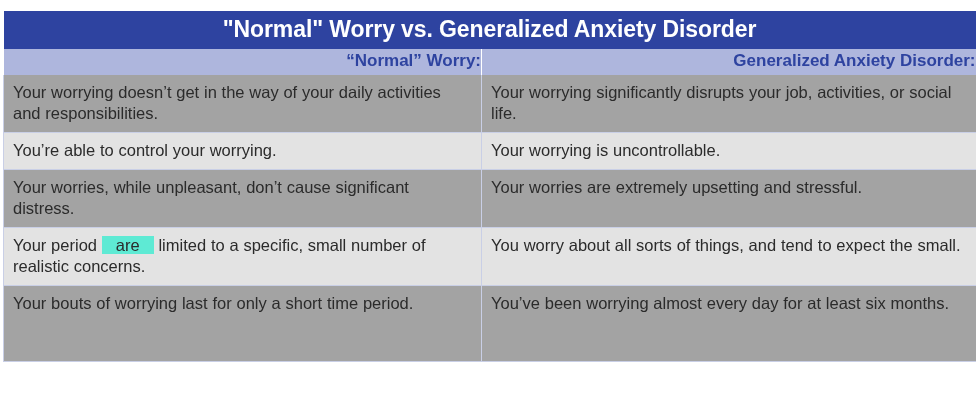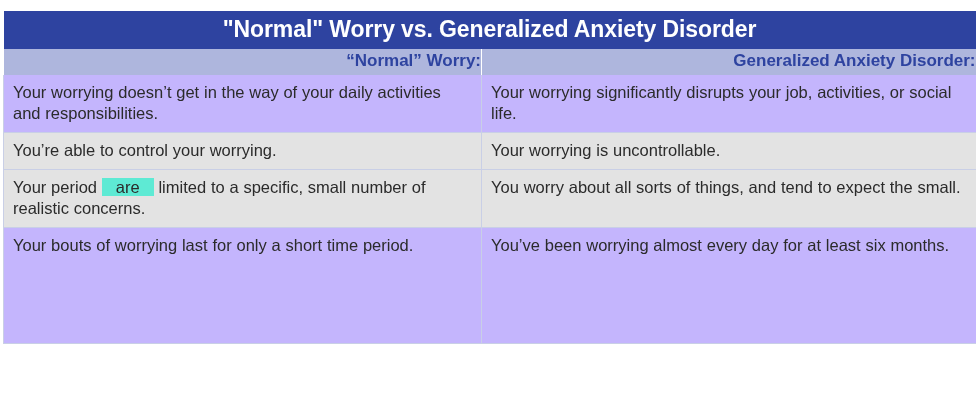--- a/index.html
+++ b/index.html
@@ -84,25 +84,25 @@
     padding: 7px 10px 8px 9px;
     border-bottom: 1px solid #c9cfe6;
     border-right: 1px solid #c9cfe6;
     box-sizing: border-box;
     word-spacing: 0.2px;
   }
   .anx-table td.cell:last-child {
     border-right: none;
   }
 
-  tr.row-white td.cell { background: #c4b5fd; }
+  tr.row-white td.cell { background: #a3a3a3; }
   tr.row-gray  td.cell { background: #e3e3e3; }
 
   tr.row-2 td.cell { height: 34px; }
-  tr.row-last td.cell { height: 116px; }
+  tr.row-last td.cell { height: 76px; }
 
   
   .anx-table td.cell.first-col {
     border-left: 1px solid #c9cfe6;
   }
 
   .hl {
     background: #5eead4;
     padding: 0 14px;
   }
@@ -139,20 +139,24 @@
         <tr class="row-white row-1">
           <td class="cell first-col">Your worrying doesn’t get in the way of your daily activities and responsibilities.</td>
           <td class="cell">Your worrying significantly disrupts your job, activities, or social life.</td>
         </tr>
 
         <tr class="row-gray row-2">
           <td class="cell first-col">You’re able to control your worrying.</td>
           <td class="cell">Your worrying is uncontrollable.</td>
         </tr>
 
+        <tr class="row-white row-3">
+          <td class="cell first-col">Your worries, while unpleasant, don’t cause significant distress.</td>
+          <td class="cell">Your worries are extremely upsetting and stressful.</td>
+        </tr>
 
         <tr class="row-gray row-4">
           <td class="cell first-col">
             <span>Your period </span><span class="hl">are</span><span> limited to a specific, small number of realistic concerns.</span>
           </td>
           <td class="cell">You worry about all sorts of things, and tend to expect the small.</td>
         </tr>
 
         <tr class="row-white row-last">
           <td class="cell first-col">Your bouts of worrying last for only a short time period.</td>

